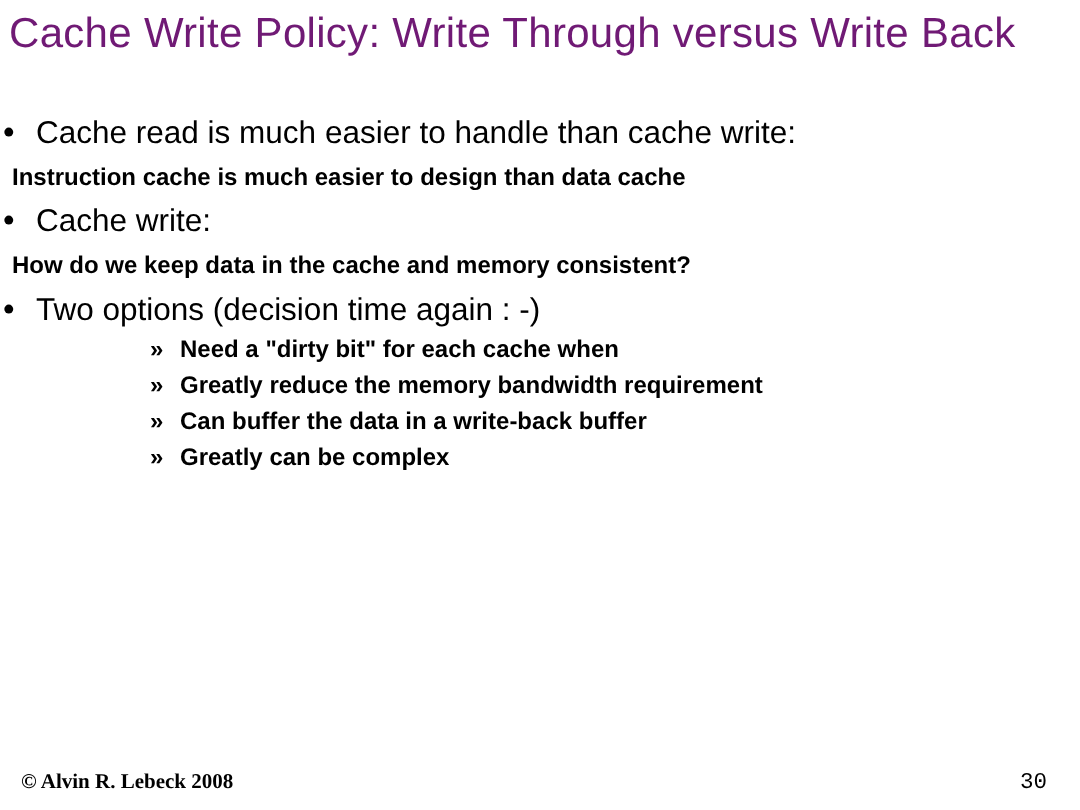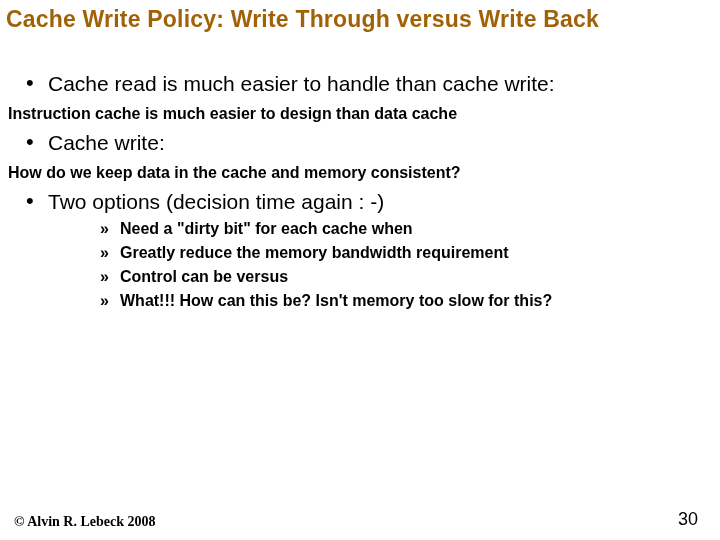--- a/index.html
+++ b/index.html
@@ -6,33 +6,33 @@
   body {
     width: 720px;
     height: 540px;
     background: #ffffff;
     font-family: Arial, "Helvetica Neue", Helvetica, sans-serif;
     color: #000;
     position: relative;
     overflow: hidden;
   }
   .title {
-    font-size: 23px;
-    font-weight: bold;
-    color: #a16207;
+    font-size: 28px;
+    font-weight: normal;
+    color: #701a75;
     padding: 6px 6px 0 6px;
     letter-spacing: 0.2px;
   }
   .body {
     padding: 32px 8px 0 8px;
   }
   .bul1 {
     font-size: 21px;
     line-height: 1.2;
-    margin-left: 40px;
+    margin-left: 16px;
     margin-right: 20px;
     position: relative;
     margin-top: 6px;
   }
   .bul1::before {
     content: "•";
     position: absolute;
     left: -22px;
     top: -1px;
     font-size: 22px;
@@ -72,22 +72,22 @@
     bottom: 10px;
     left: 14px;
     font-family: Georgia, "Times New Roman", serif;
     font-size: 14px;
     font-weight: bold;
   }
   .pagenum {
     position: absolute;
     bottom: 10px;
     right: 22px;
-    font-family: Liberation Sans, sans-serif;
-    font-size: 18px;
+    font-family: Liberation Mono, monospace;
+    font-size: 15px;
   }
 </style>
 </head>
 <body>
 
 <div class="title">Cache Write Policy: Write Through versus Write Back</div>
 
 <div class="body">
 
   <div class="bul1">Cache read is much easier to handle than cache write:</div>
@@ -95,20 +95,20 @@
 
   <div class="bul1">Cache write:</div>
   <div class="dash">How do we keep data in the cache and memory consistent?</div>
 
   <div class="bul1">Two options (decision time again : -)</div>
 
   <div class="chev">
     <span>Need a </span><span>"dirty bit"</span><span> for each cache when</span>
   </div>
   <div class="chev">Greatly reduce the memory bandwidth requirement</div>
-  <div class="chev">Control can be versus</div>
+  <div class="chev">Can buffer the data in a write-back buffer</div>
+  <div class="chev">Greatly can be complex</div>
 
-  <div class="chev">What!!! How can this be?  Isn't memory too slow for this?</div>
 
 </div>
 
 <div class="footer">© Alvin R. Lebeck 2008</div>
 <div class="pagenum">30</div>
 
 </body></html>

